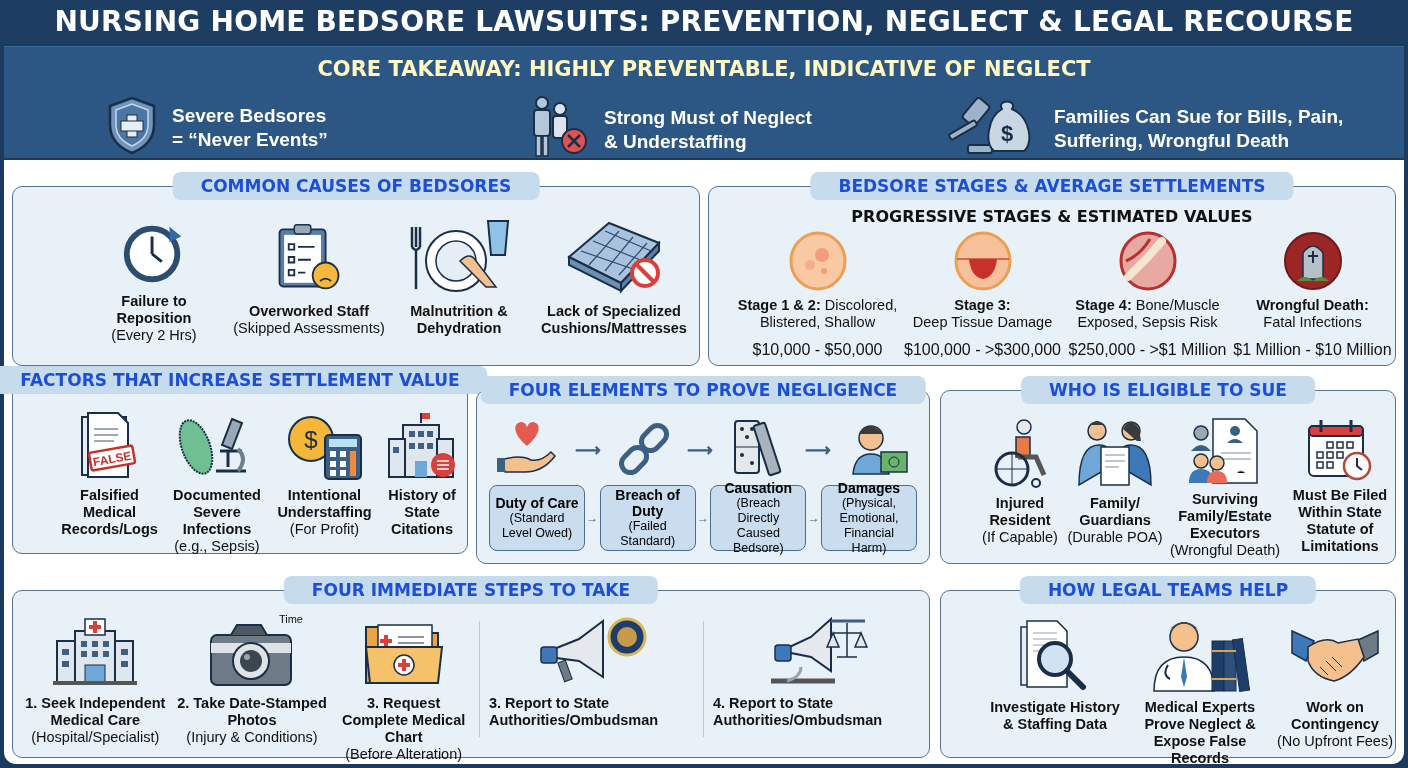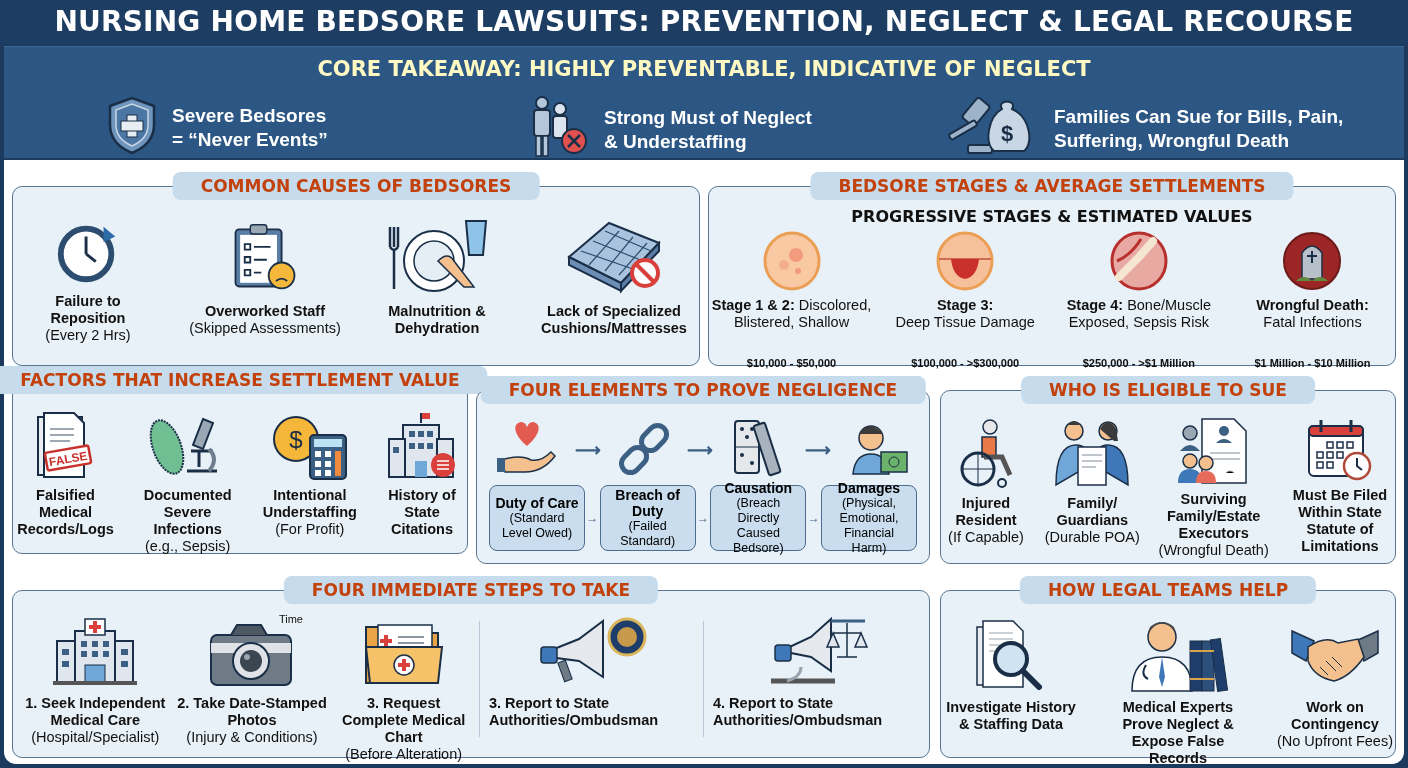--- a/index.html
+++ b/index.html
@@ -3,26 +3,26 @@
 <meta charset="utf-8">
 <style>
 *{box-sizing:border-box;margin:0;padding:0}
 body{width:1408px;height:768px;background:#1b3a5e;font-family:"Liberation Sans",sans-serif;overflow:hidden;position:relative}
 .title{position:absolute;left:0;top:0;width:1408px;height:44px;background:#1d3d62;color:#fff;font-weight:bold;font-size:31px;text-align:center;line-height:44px;letter-spacing:0.2px;font-family:"DejaVu Sans",sans-serif;font-size:28px}
 .core{position:absolute;left:4px;top:46px;width:1400px;height:112px;background:#2c5784;border-top:1px solid #3c6a98}
 .core-title{position:absolute;top:10px;width:100%;text-align:center;color:#fef9c3;font-weight:bold;font-size:21px;font-family:"DejaVu Sans",sans-serif}
 .core-item{position:absolute;top:48px;display:flex;align-items:center;gap:12px;color:#fff;font-weight:bold;font-size:19px;line-height:24px}
 .main{position:absolute;left:4px;top:160px;width:1400px;height:604px;background:#ffffff;border-radius:0 0 12px 12px}
 .panel{position:absolute;background:#e8f1f7;border:1.5px solid #5a7592;border-radius:10px}
-.ptitle{position:absolute;top:-15px;left:50%;transform:translateX(-50%);background:#c6dcec;border-radius:8px;padding:4px 28px;font-weight:bold;font-size:18px;color:#c2410c;white-space:nowrap;font-family:"DejaVu Sans",sans-serif;font-size:17px}
-.items{position:absolute;left:0;right:0;display:flex;justify-content:space-between;align-items:flex-start}
+.ptitle{position:absolute;top:-15px;left:50%;transform:translateX(-50%);background:#c6dcec;border-radius:8px;padding:4px 28px;font-weight:bold;font-size:18px;color:#1d4ed8;white-space:nowrap;font-family:"DejaVu Sans",sans-serif;font-size:17px}
+.items{position:absolute;left:0;right:0;display:flex;justify-content:flex-end;align-items:flex-start}
 .item{display:flex;flex-direction:column;align-items:center;text-align:center;font-size:14.5px;color:#111;line-height:17px}
 .icon{width:70px;height:70px;margin-bottom:6px;display:flex;align-items:center;justify-content:center}
 .b{font-weight:bold}
-.money{font-weight:bold;font-size:11px;margin-top:24px}
+.money{font-weight:normal;font-size:16px;margin-top:10px}
 .flowbox{background:#c9ddee;border:1.5px solid #4d6d8e;border-radius:8px;padding:6px 4px;font-size:12.5px;line-height:15px;text-align:center;width:96px;height:66px;display:flex;flex-direction:column;justify-content:center}
 .flowbox .b{font-size:14px;line-height:16px}
 .arrow{color:#3c5f84;font-size:18px;font-weight:bold}
 .divider{position:absolute;width:1px;background:#b8c8d6;top:30px;bottom:20px}
 </style>
 </head>
 <body>
 
 <div class="title">NURSING HOME BEDSORE LAWSUITS: PREVENTION, NEGLECT &amp; LEGAL RECOURSE</div>
 

